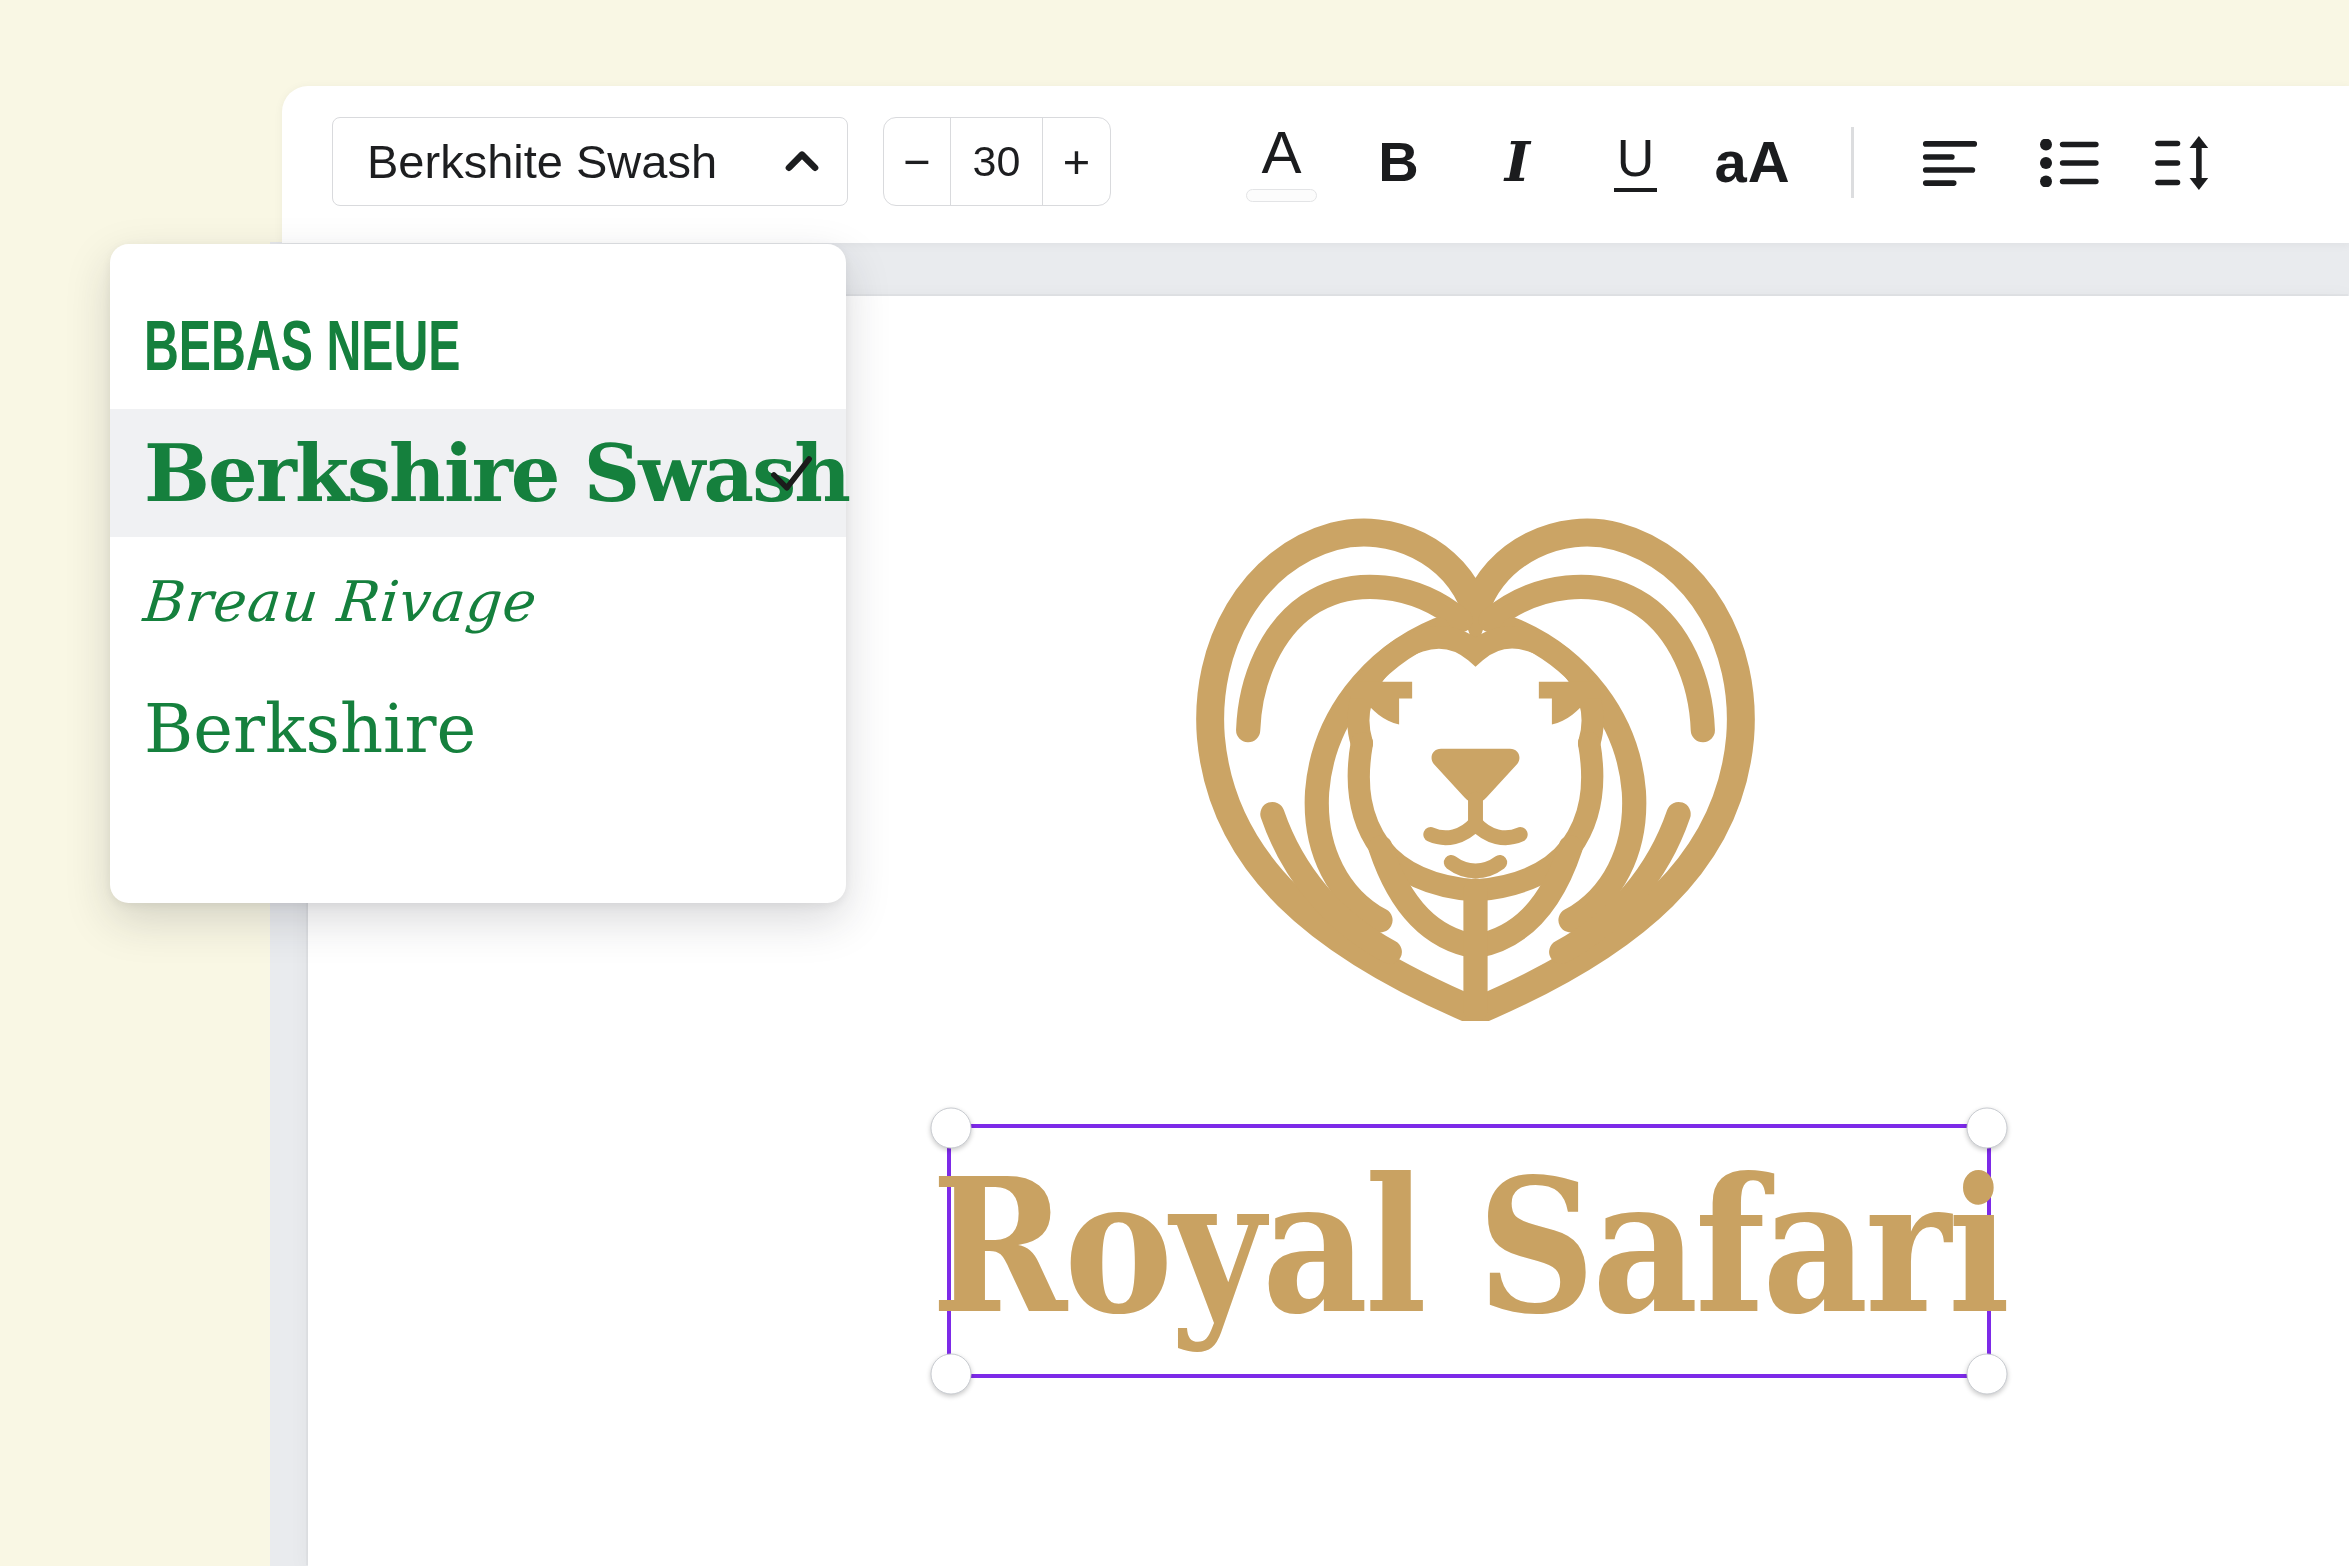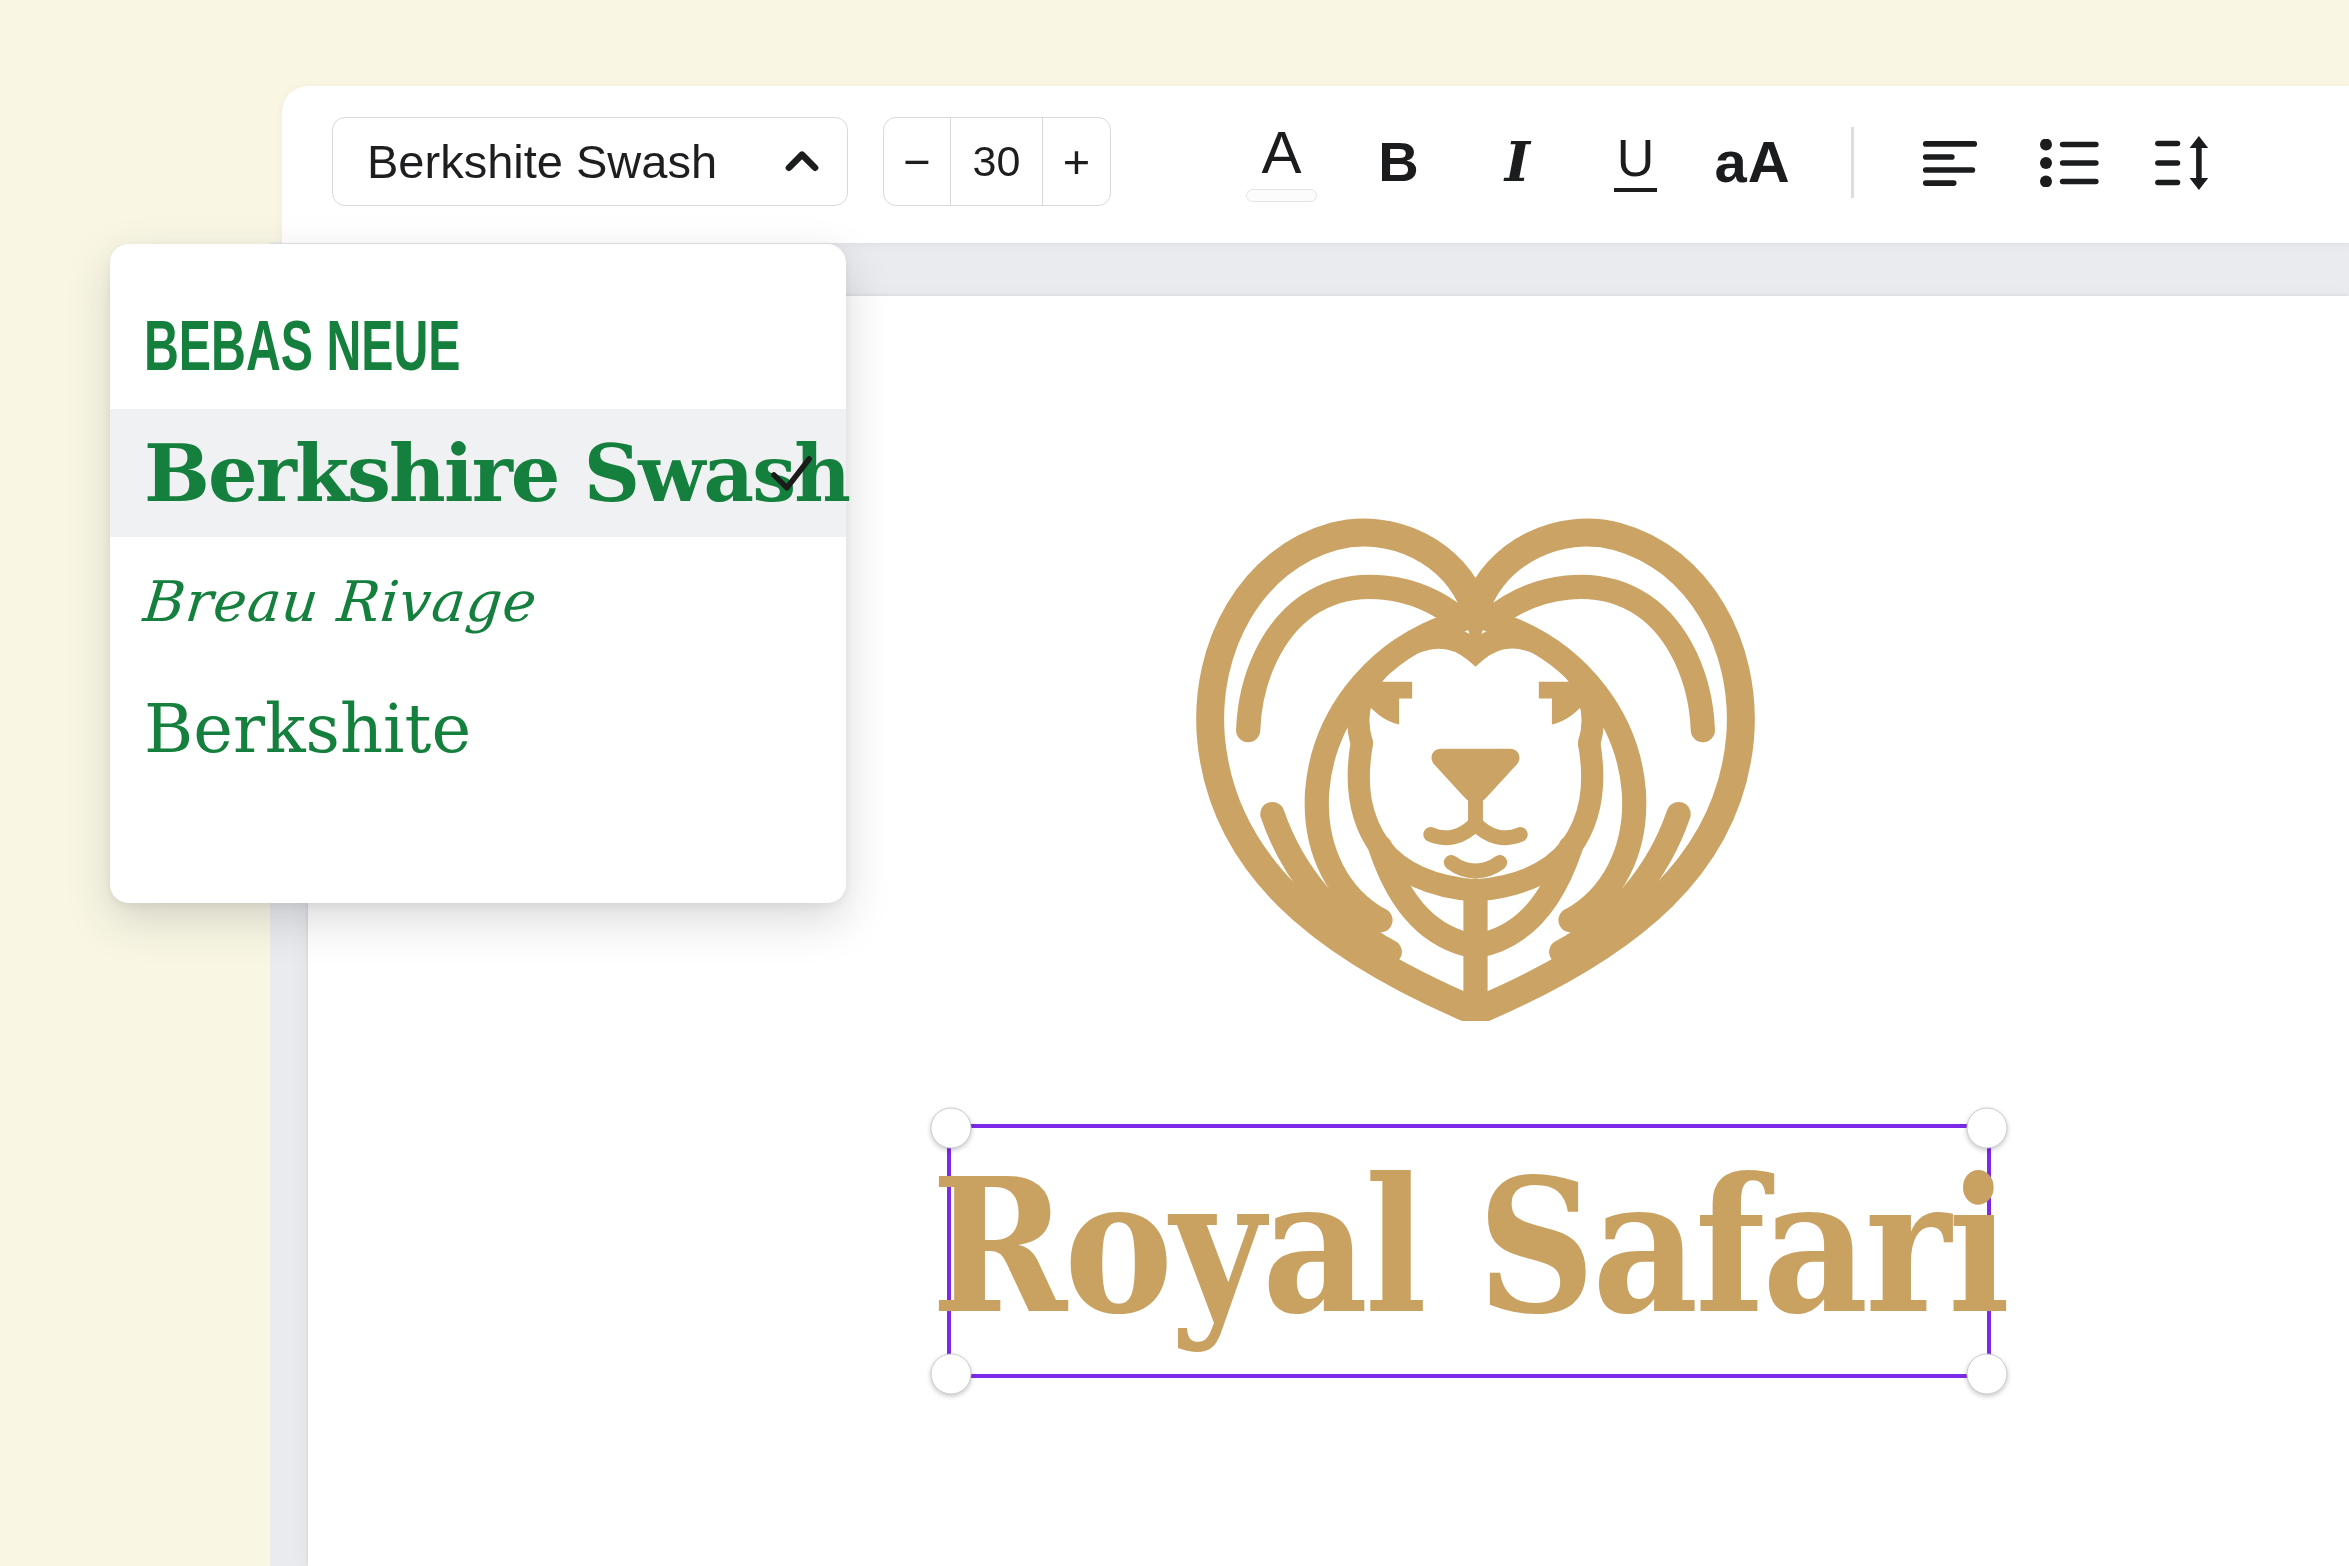--- a/index.html
+++ b/index.html
@@ -33,21 +33,21 @@
   }
   .h-tl{left:0;top:0}.h-tr{left:100%;top:0}.h-bl{left:0;top:100%}.h-br{left:100%;top:100%}
   
   .toolbar{
     position:absolute;left:282px;top:86px;right:0;height:157px;background:#fff;
     border-top-left-radius:26px;box-shadow:0 1.9px 9.3px rgba(40,40,40,.05);
   }
   .toolbar *{box-sizing:border-box;}
   .font-box{
     position:absolute;left:50px;top:31px;width:516px;height:89px;
-    border:1.9px solid #D9DADD;border-radius:13px;background:#fff;
+    border:1.9px solid #D9DADD;border-radius:8px;background:#fff;
     display:flex;align-items:center;padding:0 28px 0 34px;cursor:pointer;
   }
   .font-box-label{font-size:47px;font-weight:500;color:#1D1E20;flex:1;}
   .stepper{
     position:absolute;left:601px;top:31px;width:228px;height:89px;
     border:1.9px solid #D9DADD;border-radius:13px;background:#fff;
     display:flex;align-items:stretch;
   }
   .stepper .cell{display:flex;align-items:center;justify-content:center;color:#1D1E20;}
   .cell-minus{width:67px;font-size:47px;font-weight:500;border-right:1.9px solid #D9DADD;}
@@ -210,16 +210,16 @@
   <div class="dd-item selected">
     <span class="fs-berkshire">Berkshire Swash</span>
     <svg class="dd-check" width="45" height="39" viewBox="0 0 48 42">
       <path d="M5 23 L19 37 L43 6" stroke="#1B1B1B" stroke-width="6" fill="none" stroke-linecap="round" stroke-linejoin="round"></path>
     </svg>
   </div>
   <div class="dd-item">
     <span class="fs-breau">Breau Rivage</span>
   </div>
   <div class="dd-item">
-    <span class="fs-belgrano">Berkshite</span>
+    <span class="fs-belgrano">Berkshire</span>
   </div>
 </div>
 
 
 </body></html>

